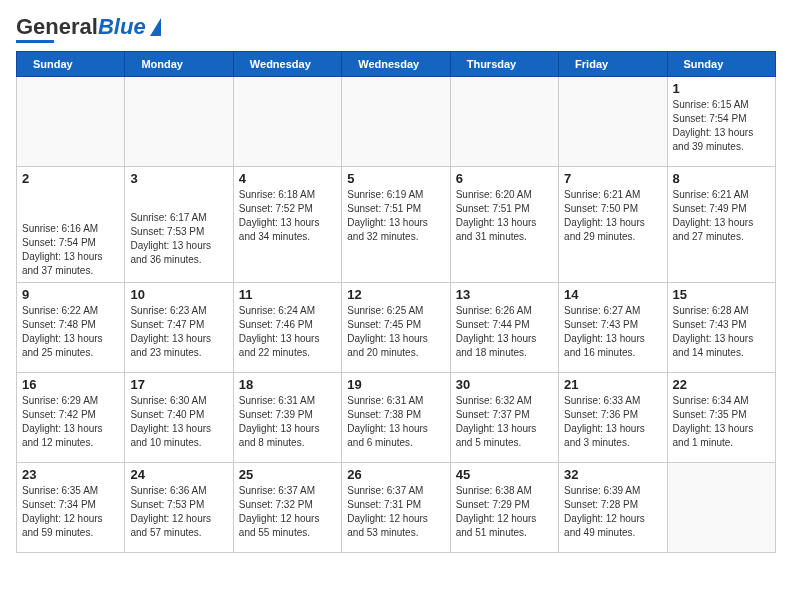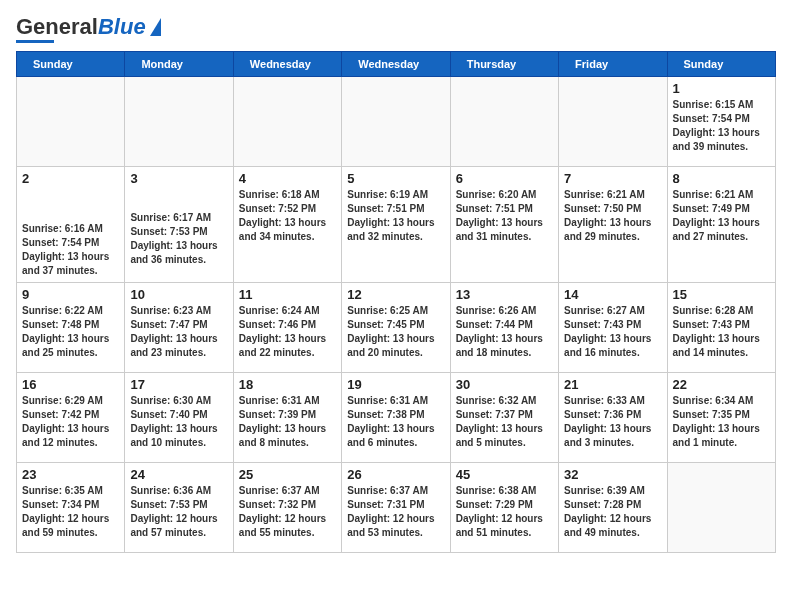--- a/index.html
+++ b/index.html
@@ -77,21 +77,20 @@
       font-size: 13px;
       font-weight: bold;
       color: #222;
       display: block;
       margin-bottom: 2px;
     }
     .day-info {
       font-size: 10px;
       color: #333;
       line-height: 1.4;
-      font-weight: bold;
     }
     .empty-cell {
       background: #f9f9f9;
     }
   </style>
 </head>
 <body>
 
 <div class="header">
   <div class="logo">

